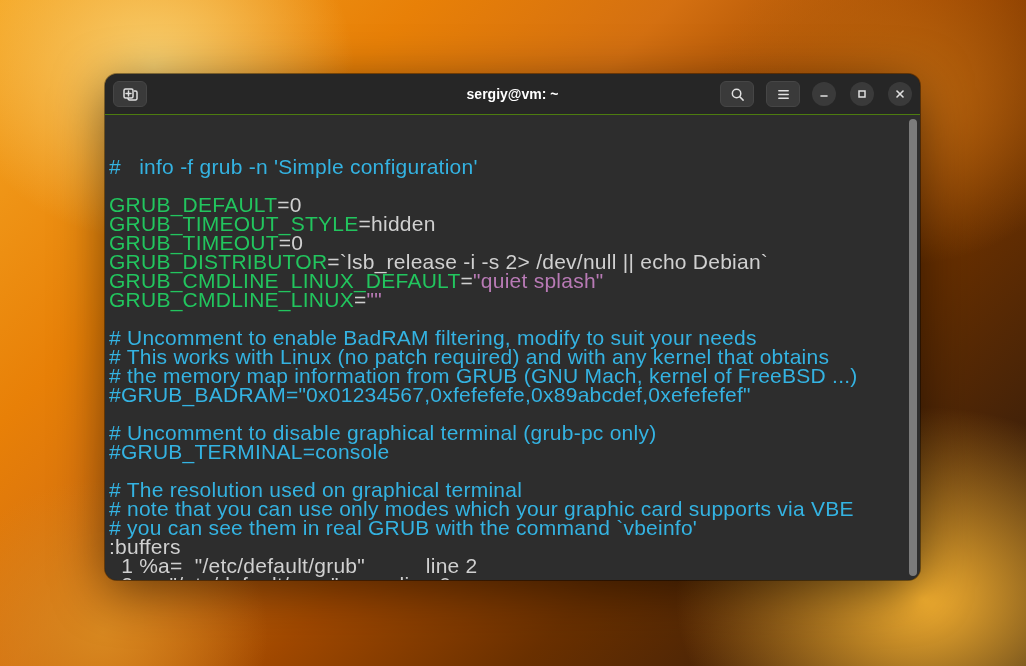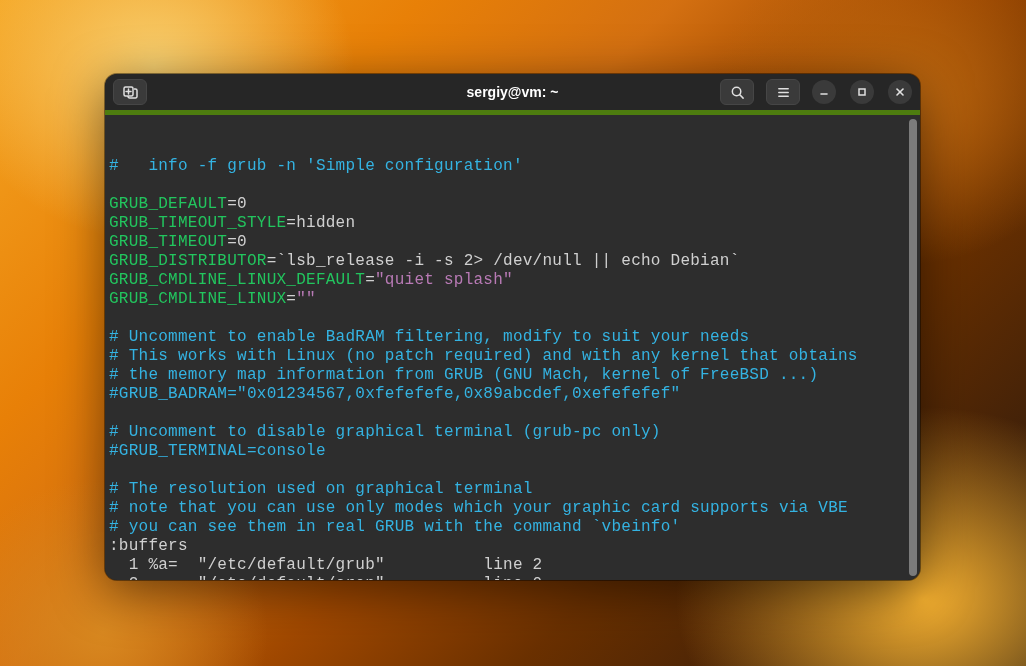--- a/index.html
+++ b/index.html
@@ -43,21 +43,21 @@
 
     .titlebar {
       height: 41px;
       background: #262626;
       border-top-left-radius: 12px;
       border-top-right-radius: 12px;
       display: flex;
       align-items: center;
       justify-content: space-between;
       padding: 0 8px;
-      border-bottom: 5px solid #4d7c0f;
+      border-bottom: 1px solid #4d7c0f;
     }
 
     .titlebar-left {
       display: flex;
       align-items: center;
     }
 
     .titlebar-btn {
       width: 34px;
       height: 26px;
@@ -101,22 +101,22 @@
       justify-content: center;
       cursor: pointer;
     }
 
     .terminal-body {
       flex: 1;
       position: relative;
       background: #2d2d2d;
       overflow: hidden;
       padding: 4px 0 0 4px;
-      font-family: Liberation Mono, monospace;
-      font-size: 16px;
+      font-family: Liberation Sans, sans-serif;
+      font-size: 21px;
       line-height: 19px;
       letter-spacing: 0.25px;
       white-space: pre;
       color: #d0d0d0;
     }
 
     .terminal-scrollbar {
       position: absolute;
       right: 3px;
       top: 4px;

